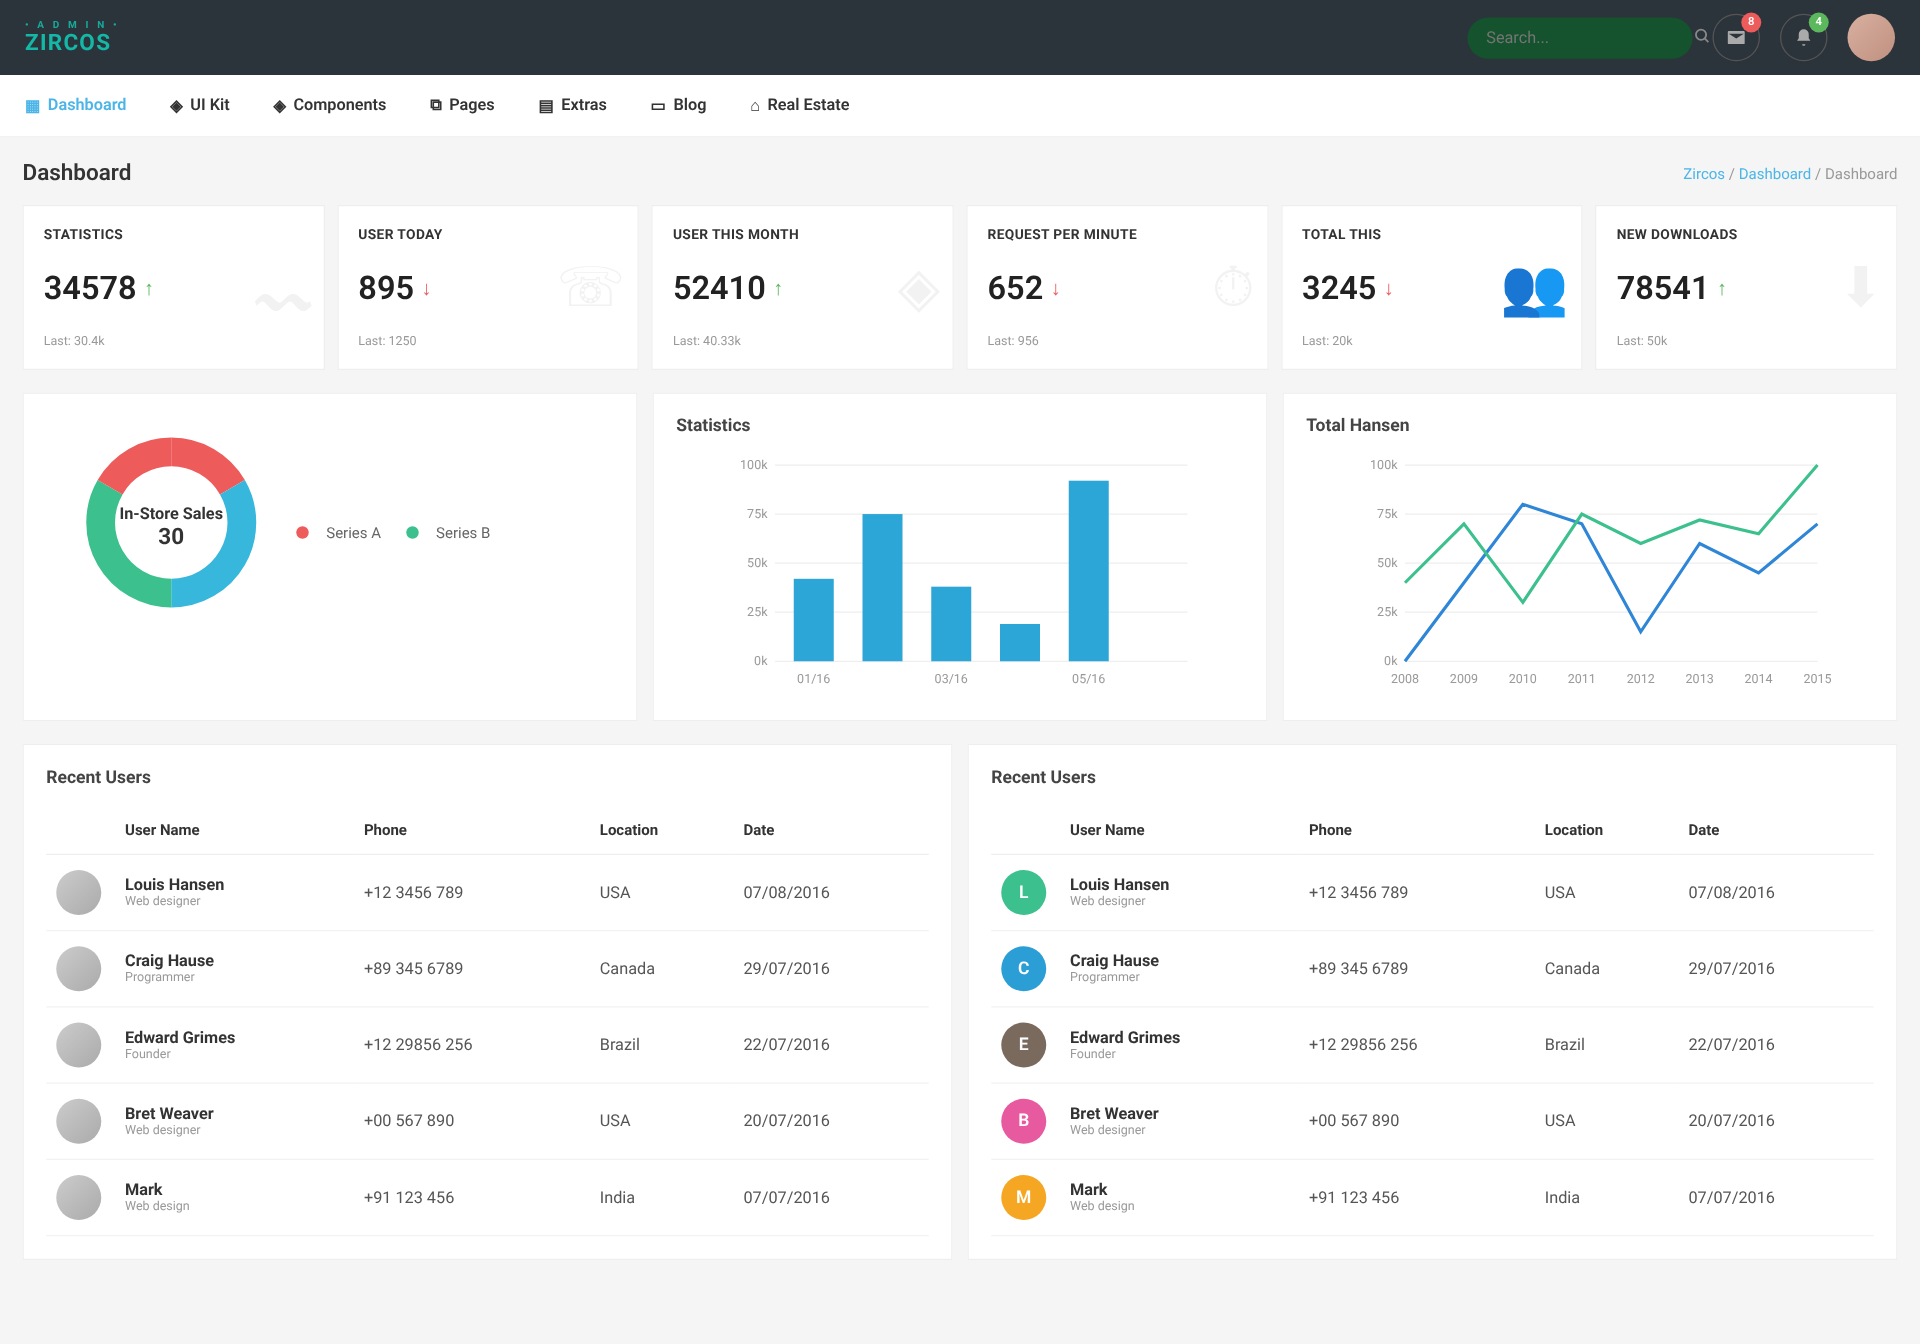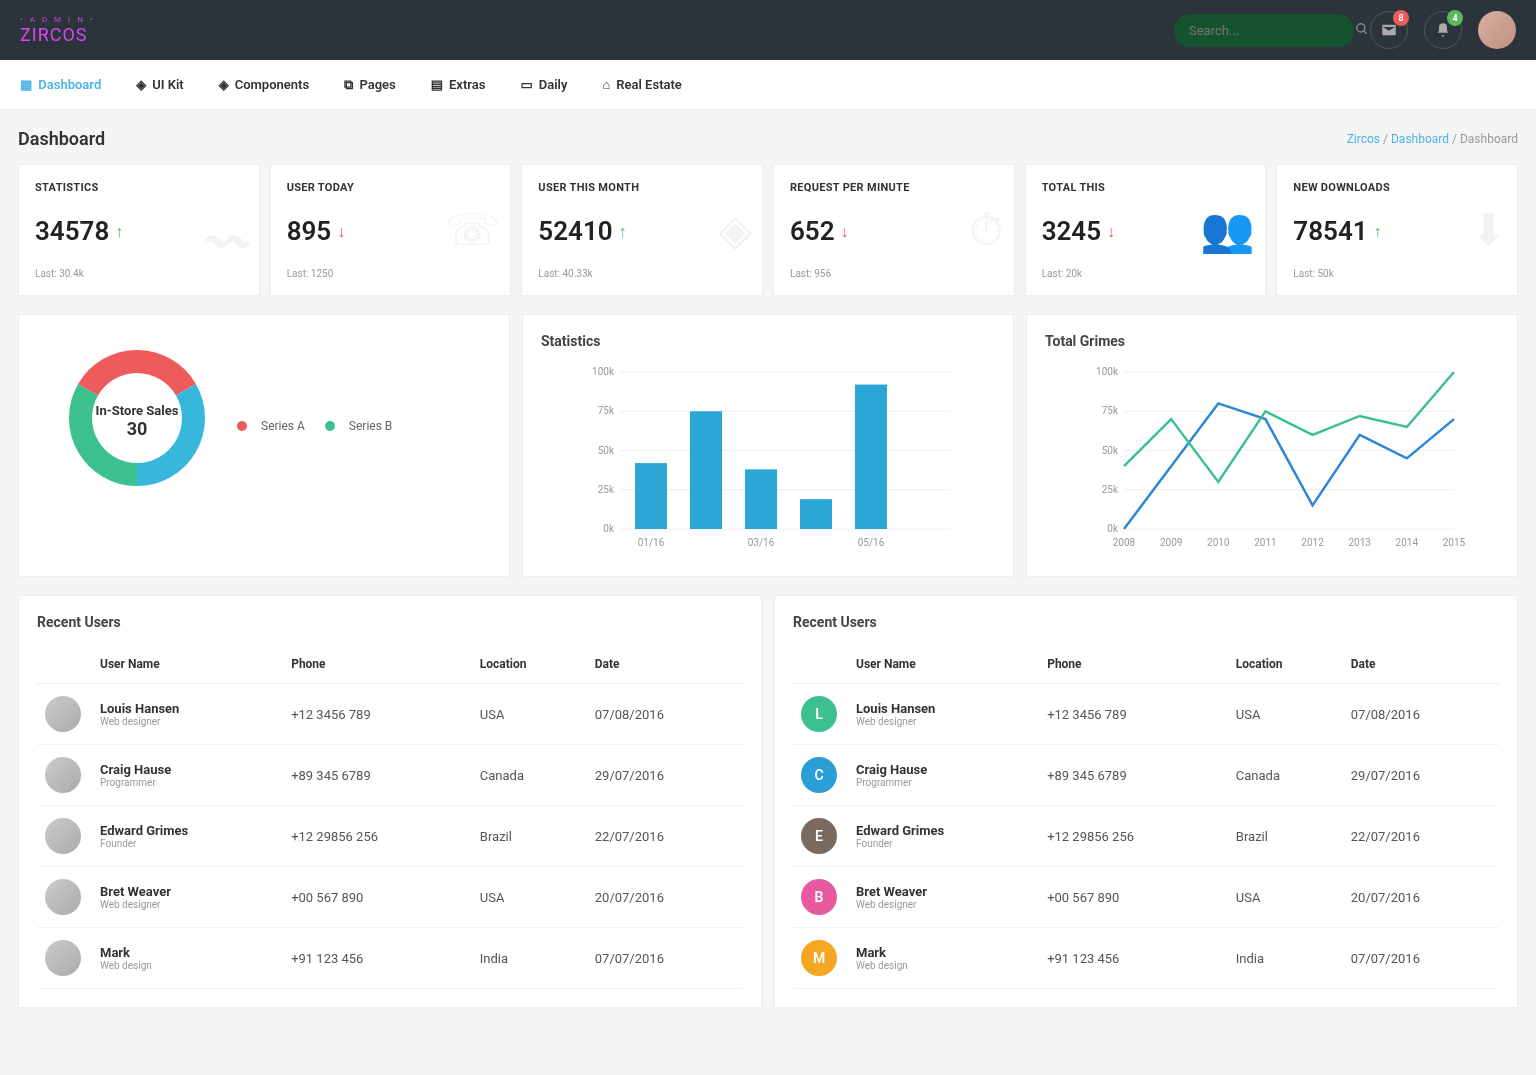--- a/index.html
+++ b/index.html
@@ -1,18 +1,18 @@
 <!DOCTYPE html>
 <html><head>
 <meta charset="utf-8">
 <style>
 *{margin:0;padding:0;box-sizing:border-box;font-family:-apple-system,BlinkMacSystemFont,"Segoe UI",Roboto,sans-serif}
 body{background:#f5f5f5;color:#333}
 .topbar{background:#2c343b;height:60px;display:flex;align-items:center;padding:0 20px;justify-content:space-between}
-.logo{color:#d946ef;font-weight:400;font-size:18px;letter-spacing:1px}
+.logo{color:#14b8a6;font-weight:700;font-size:18px;letter-spacing:1px}
 .logo-sub{font-size:8px;letter-spacing:2.5px;opacity:.9;display:block;line-height:1}
 .topbar-right{display:flex;align-items:center;gap:16px}
 .search-box{background:#14532d;border-radius:20px;padding:7px 15px;display:flex;align-items:center;width:180px}
 .search-box input{background:transparent;border:0;outline:0;color:#aaa;flex:1;font-size:13px}
 .topbar-icon{width:38px;height:38px;border:1px solid #555;border-radius:50%;display:flex;align-items:center;justify-content:center;color:#aaa;position:relative;cursor:pointer}
 .badge{position:absolute;top:-2px;right:-2px;background:#ee5b5b;color:#fff;font-size:9px;width:16px;height:16px;border-radius:50%;display:flex;align-items:center;justify-content:center;font-weight:600}
 .badge.green{background:#5cb85c}
 .avatar{width:38px;height:38px;border-radius:50%;background:linear-gradient(135deg,#d8b0a0,#c09080);cursor:pointer}
 .mainnav{background:#fff;height:50px;display:flex;align-items:center;padding:0 20px;gap:35px;border-bottom:1px solid #eee}
 .nav-item{display:flex;align-items:center;gap:6px;color:#333;font-size:13px;font-weight:600;cursor:pointer}
@@ -101,21 +101,21 @@
     <div class="nav-item">
       <span>⧉</span>
       <span>Pages</span>
     </div>
     <div class="nav-item">
       <span>▤</span>
       <span>Extras</span>
     </div>
     <div class="nav-item">
       <span>▭</span>
-      <span>Daily</span>
+      <span>Blog</span>
     </div>
     <div class="nav-item">
       <span>⌂</span>
       <span>Real Estate</span>
     </div>
   </div>
 
 <div class="content">
   <div class="page-head">
     <div class="page-title">Dashboard</div>
@@ -211,21 +211,21 @@
           <rect x="167" y="105.34" width="32" height="59.660000000000004" fill="#2ca6d6"></rect>
           <rect x="222" y="135.17" width="32" height="29.830000000000002" fill="#2ca6d6"></rect>
           <rect x="277" y="20.560000000000002" width="32" height="144.44" fill="#2ca6d6"></rect>
           <text x="73" y="182" text-anchor="middle" class="xtick">01/16</text>
           <text x="183" y="182" text-anchor="middle" class="xtick">03/16</text>
           <text x="293" y="182" text-anchor="middle" class="xtick">05/16</text>
         </svg>
     </div>
 
     <div class="card">
-      <div class="card-title">Total Grimes</div>
+      <div class="card-title">Total Hansen</div>
       <svg class="chart-svg" viewBox="0 0 380 190" id="line-chart">
           <line x1="42" y1="165" x2="372" y2="165" stroke="#eee"></line>
           <text x="36" y="168" text-anchor="end" class="ytick">0k</text>
           <line x1="42" y1="125.75" x2="372" y2="125.75" stroke="#eee"></line>
           <text x="36" y="128.75" text-anchor="end" class="ytick">25k</text>
           <line x1="42" y1="86.5" x2="372" y2="86.5" stroke="#eee"></line>
           <text x="36" y="89.5" text-anchor="end" class="ytick">50k</text>
           <line x1="42" y1="47.25" x2="372" y2="47.25" stroke="#eee"></line>
           <text x="36" y="50.25" text-anchor="end" class="ytick">75k</text>
           <line x1="42" y1="8" x2="372" y2="8" stroke="#eee"></line>

